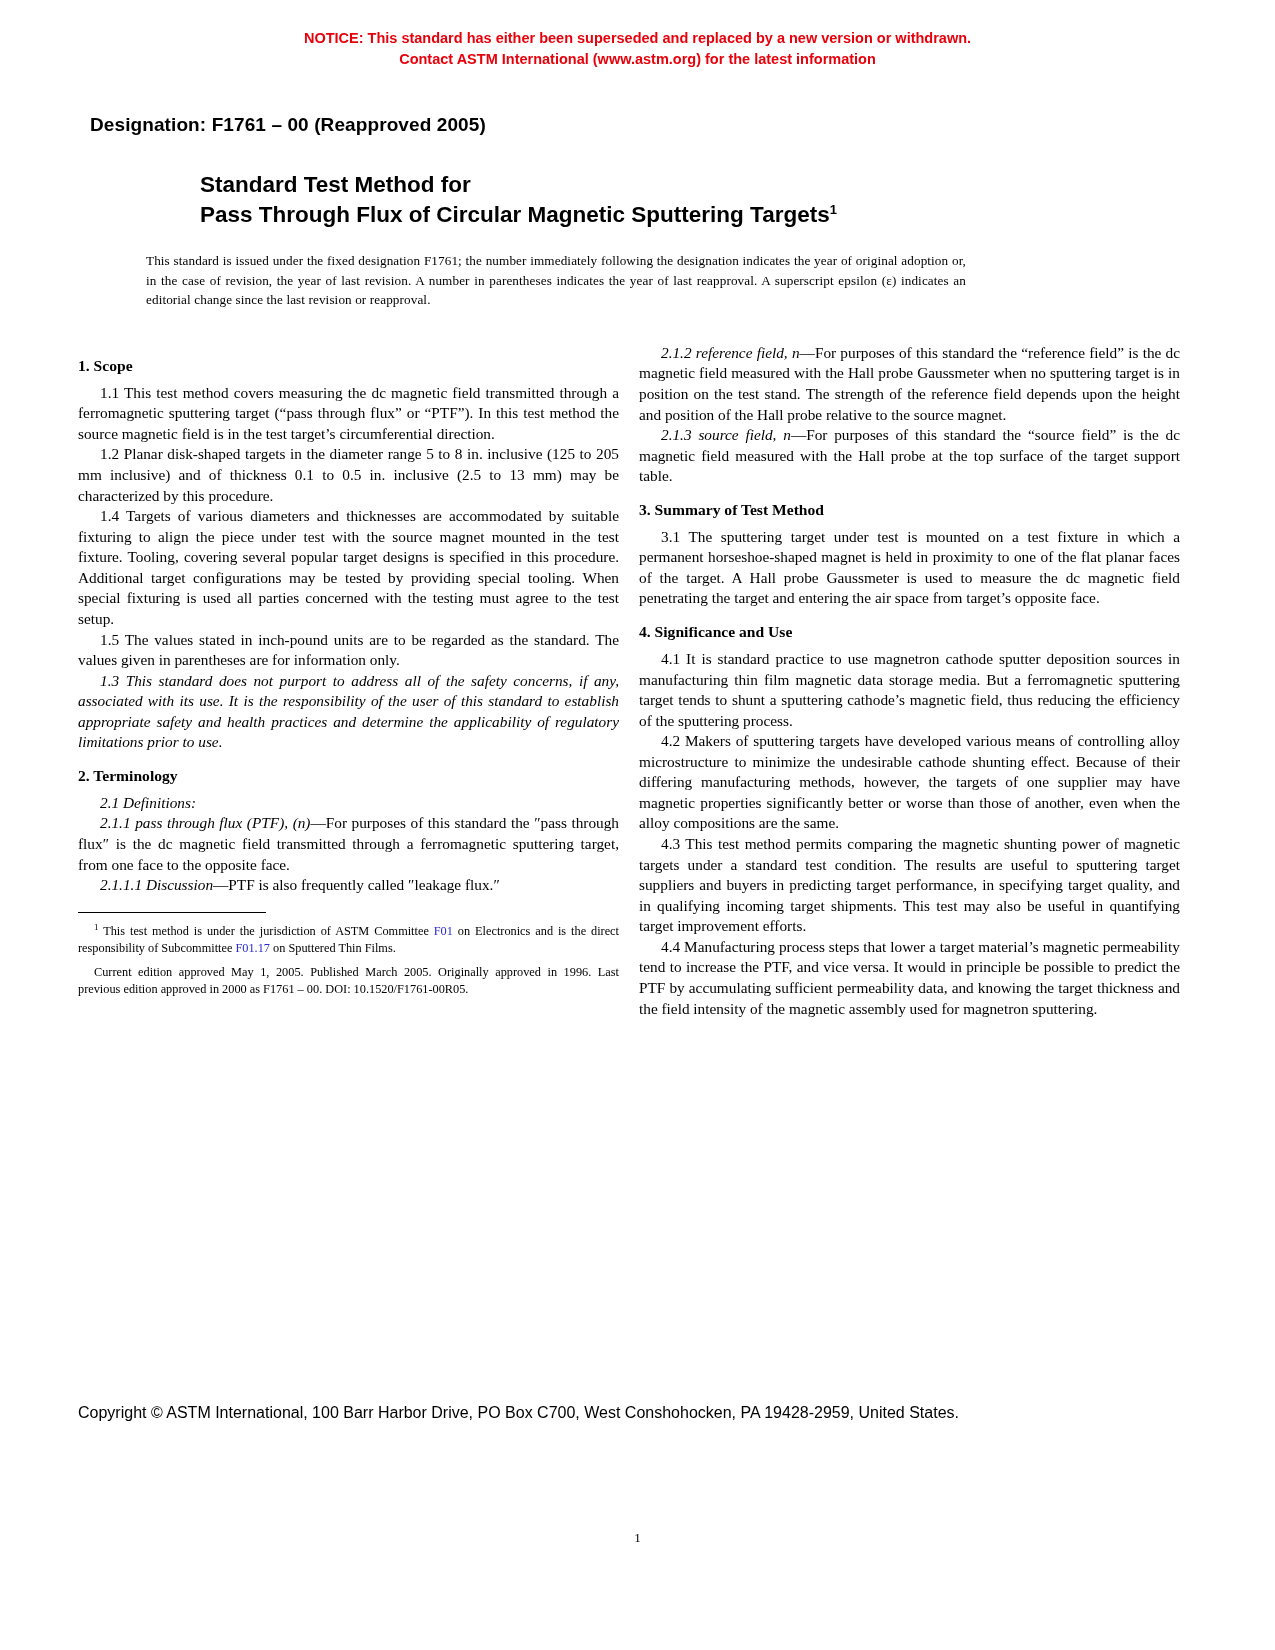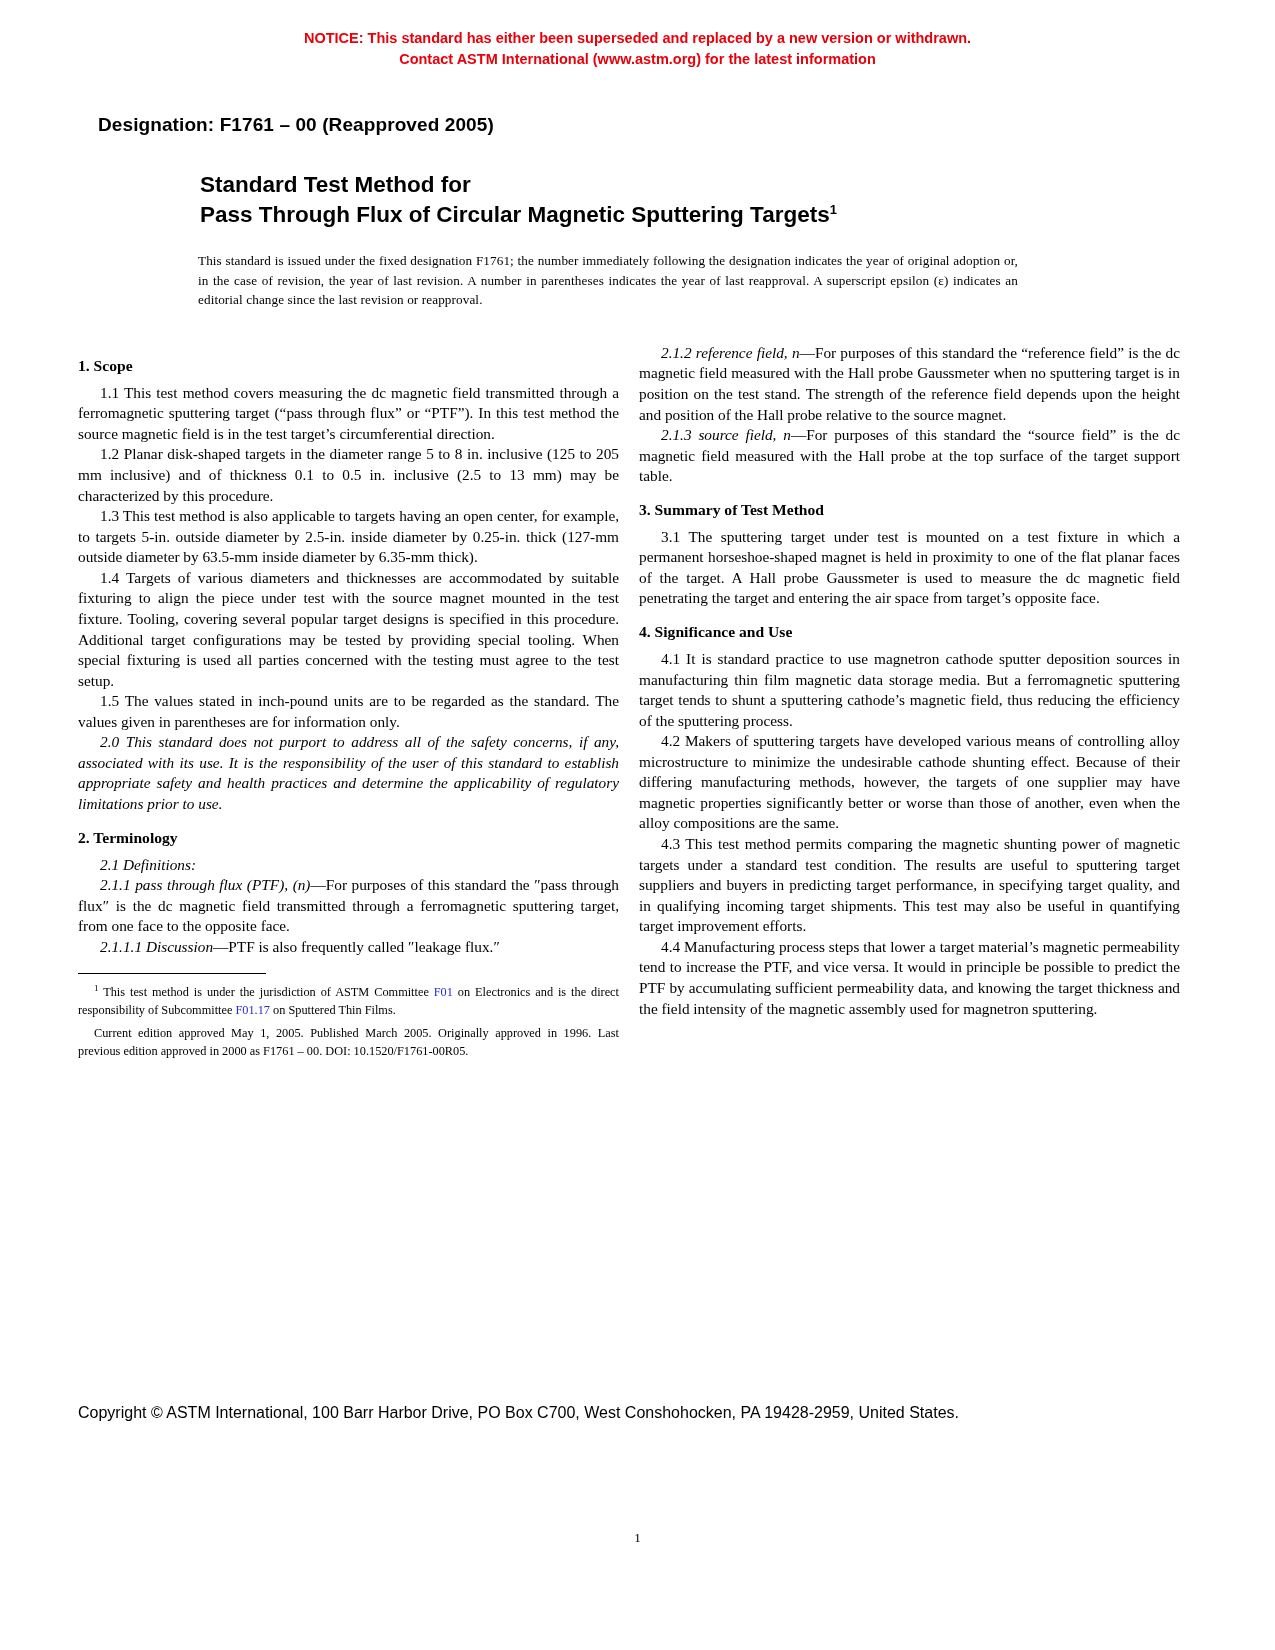--- a/index.html
+++ b/index.html
@@ -10,27 +10,27 @@
     position:relative;
   }
   .page { position:relative; width:1275px; height:1650px; box-sizing:border-box; padding:28px 78px 0 78px; }
 
   .notice { text-align:center; color:#e8000b; font-family:"Liberation Sans", sans-serif; font-weight:bold; font-size:14.5px; line-height:1.45; }
   .notice div { margin:0; }
 
   .header-row { display:flex; align-items:flex-start; margin-top:22px; }
   .logo { width:122px; flex:0 0 122px; text-align:center; padding-top:4px; }
   .logo svg { display:block; }
-  .designation { font-family:"Liberation Sans", sans-serif; font-weight:bold; font-size:19px; padding-top:22px; margin-left:20px; letter-spacing:0.1px; }
+  .designation { font-family:"Liberation Sans", sans-serif; font-weight:bold; font-size:19px; padding-top:22px; margin-left:12px; letter-spacing:0.1px; }
 
   .title-block { margin-left:122px; margin-top:34px; }
   .title { font-family:"Liberation Sans", sans-serif; font-weight:bold; font-size:22.5px; line-height:1.32; }
   .title sup { font-size:13px; font-weight:bold; vertical-align:super; }
 
-  .preamble { margin-left:120px; margin-top:22px; font-size:13.2px; line-height:1.45; text-align:justify; width:820px; letter-spacing:0.1px; }
+  .preamble { margin-left:68px; margin-top:22px; font-size:13.2px; line-height:1.45; text-align:justify; width:820px; letter-spacing:0.1px; }
 
   .columns { display:flex; margin-top:34px; gap:20px; }
   .col { width:541px; font-size:15.3px; line-height:1.345; text-align:justify; }
   .col p { margin:0; text-indent:22px; }
   h3.sec { font-family:"Liberation Serif", serif; font-weight:bold; font-size:15.6px; margin:13px 0 6px 0; text-indent:0; }
   .ital { font-style:italic; }
 
   .fn-rule { border:0; border-top:1px solid #000; width:188px; margin:16px 0 8px 0; }
   .footnote { font-size:12.3px; line-height:1.42; text-align:justify; }
   .footnote p { margin:0 0 6px 0; text-indent:16px; }
@@ -64,24 +64,23 @@
   </div>
 
   <div class="preamble">This standard is issued under the fixed designation F1761; the number immediately following the designation indicates the year of original adoption or, in the case of revision, the year of last revision. A number in parentheses indicates the year of last reapproval. A superscript epsilon (ε) indicates an editorial change since the last revision or reapproval.</div>
 
   <div class="columns">
 
     <div class="col">
       <h3 class="sec">1.  Scope</h3>
       <p>1.1  This test method covers measuring the dc magnetic field transmitted through a ferromagnetic sputtering target (“pass through flux” or “PTF”). In this test method the source magnetic field is in the test target’s circumferential direction.</p>
       <p>1.2  Planar disk-shaped targets in the diameter range 5 to 8 in. inclusive (125 to 205 mm inclusive) and of thickness 0.1 to 0.5 in. inclusive (2.5 to 13 mm) may be characterized by this procedure.</p>
-      <p>1.3  This test method is also applicable to targets having an open center, for example, to targets 5-in. outside diameter by 2.5-in. inside diameter by 0.25-in. thick (127-mm outside diameter by 63.5-mm inside diameter by 6.35-mm thick).</p>
       <p>1.4  Targets of various diameters and thicknesses are accommodated by suitable fixturing to align the piece under test with the source magnet mounted in the test fixture. Tooling, covering several popular target designs is specified in this procedure. Additional target configurations may be tested by providing special tooling. When special fixturing is used all parties concerned with the testing must agree to the test setup.</p>
       <p>1.5  The values stated in inch-pound units are to be regarded as the standard. The values given in parentheses are for information only.</p>
-      <p class="ital">2.0  This standard does not purport to address all of the safety concerns, if any, associated with its use. It is the responsibility of the user of this standard to establish appropriate safety and health practices and determine the applicability of regulatory limitations prior to use.</p>
+      <p class="ital">1.3  This standard does not purport to address all of the safety concerns, if any, associated with its use. It is the responsibility of the user of this standard to establish appropriate safety and health practices and determine the applicability of regulatory limitations prior to use.</p>
 
       <h3 class="sec">2.  Terminology</h3>
       <p class="ital">2.1  Definitions:</p>
       <p><span class="ital">2.1.1  pass through flux (PTF), (n)</span><span>—For purposes of this standard the ″pass through flux″ is the dc magnetic field transmitted through a ferromagnetic sputtering target, from one face to the opposite face.</span></p>
       <p><span class="ital">2.1.1.1  Discussion</span><span>—PTF is also frequently called ″leakage flux.″</span></p>
 
       <hr class="fn-rule">
       <div class="footnote">
         <p><sup>1</sup><span> This test method is under the jurisdiction of ASTM Committee </span><span class="link">F01</span><span> on Electronics and is the direct responsibility of Subcommittee </span><span class="link">F01.17</span><span> on Sputtered Thin Films.</span></p>
         <p>Current edition approved May 1, 2005. Published March 2005. Originally approved in 1996. Last previous edition approved in 2000 as F1761 – 00. DOI: 10.1520/F1761-00R05.</p>

